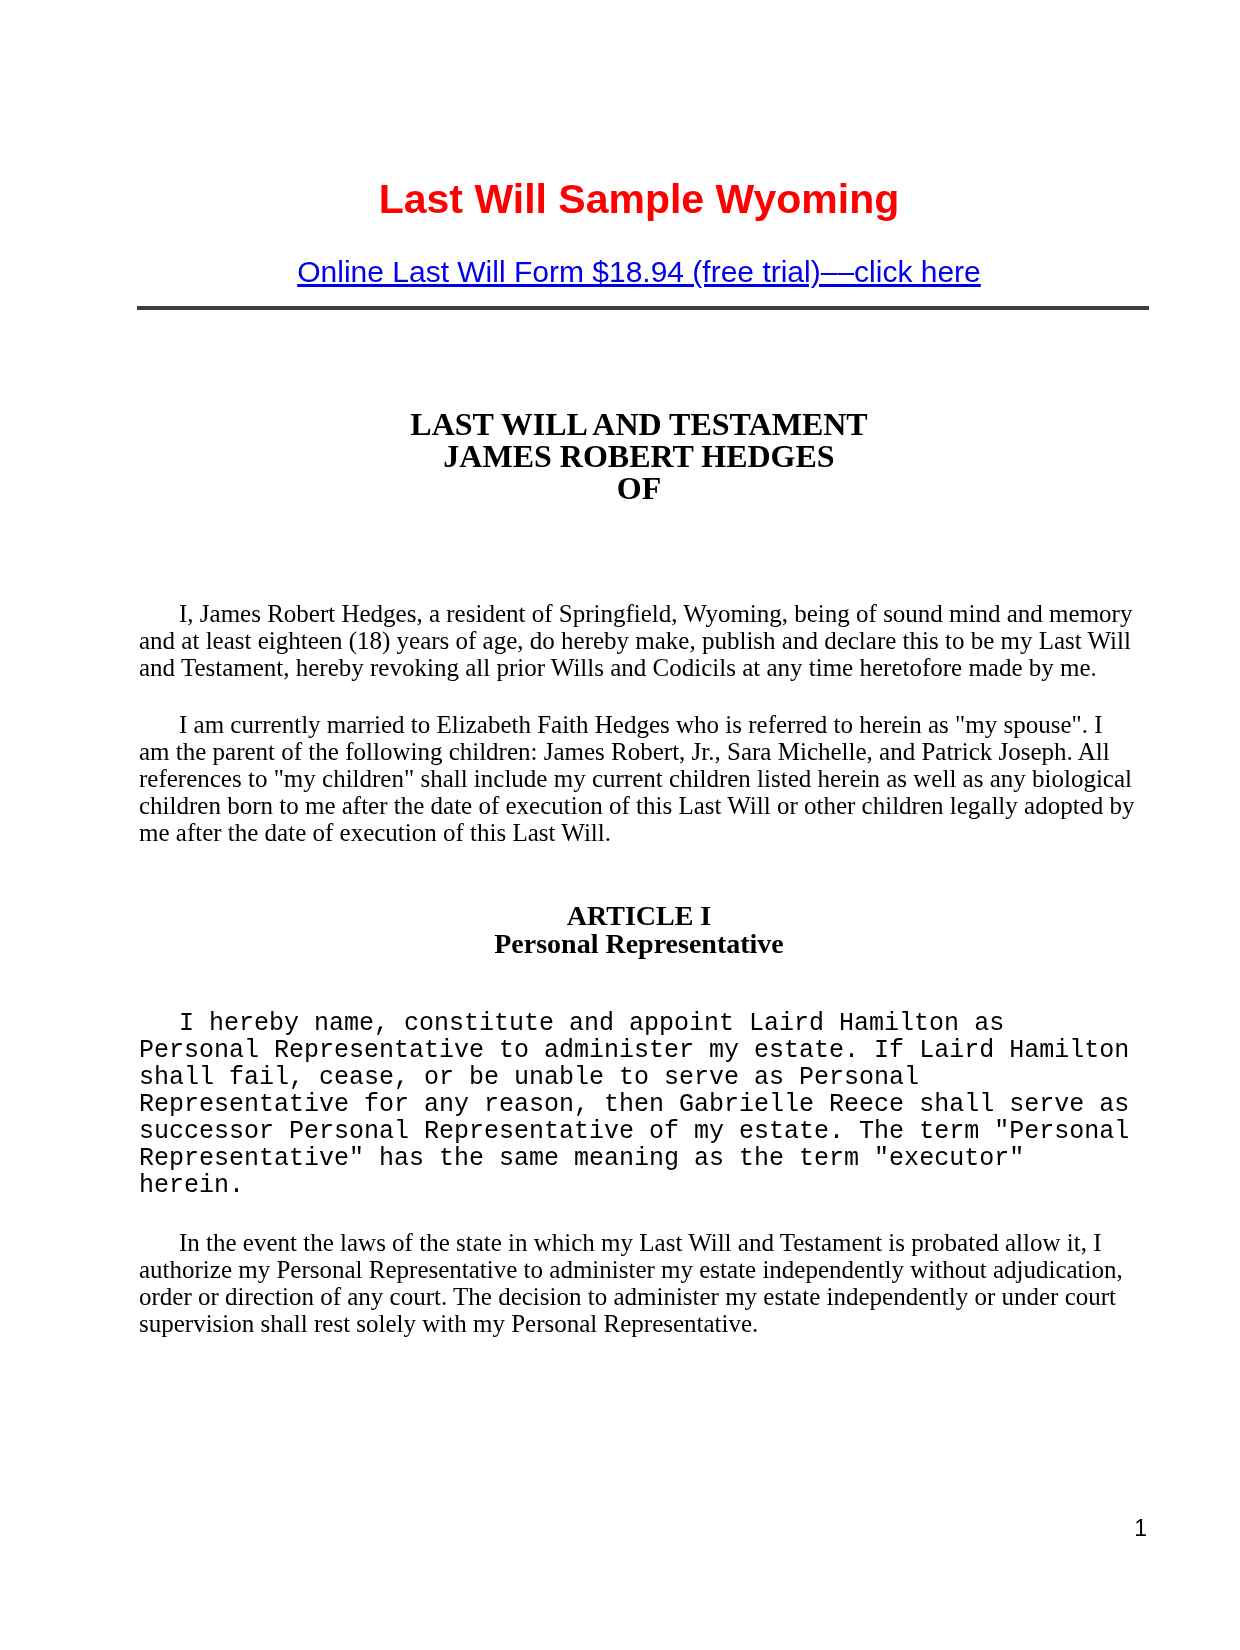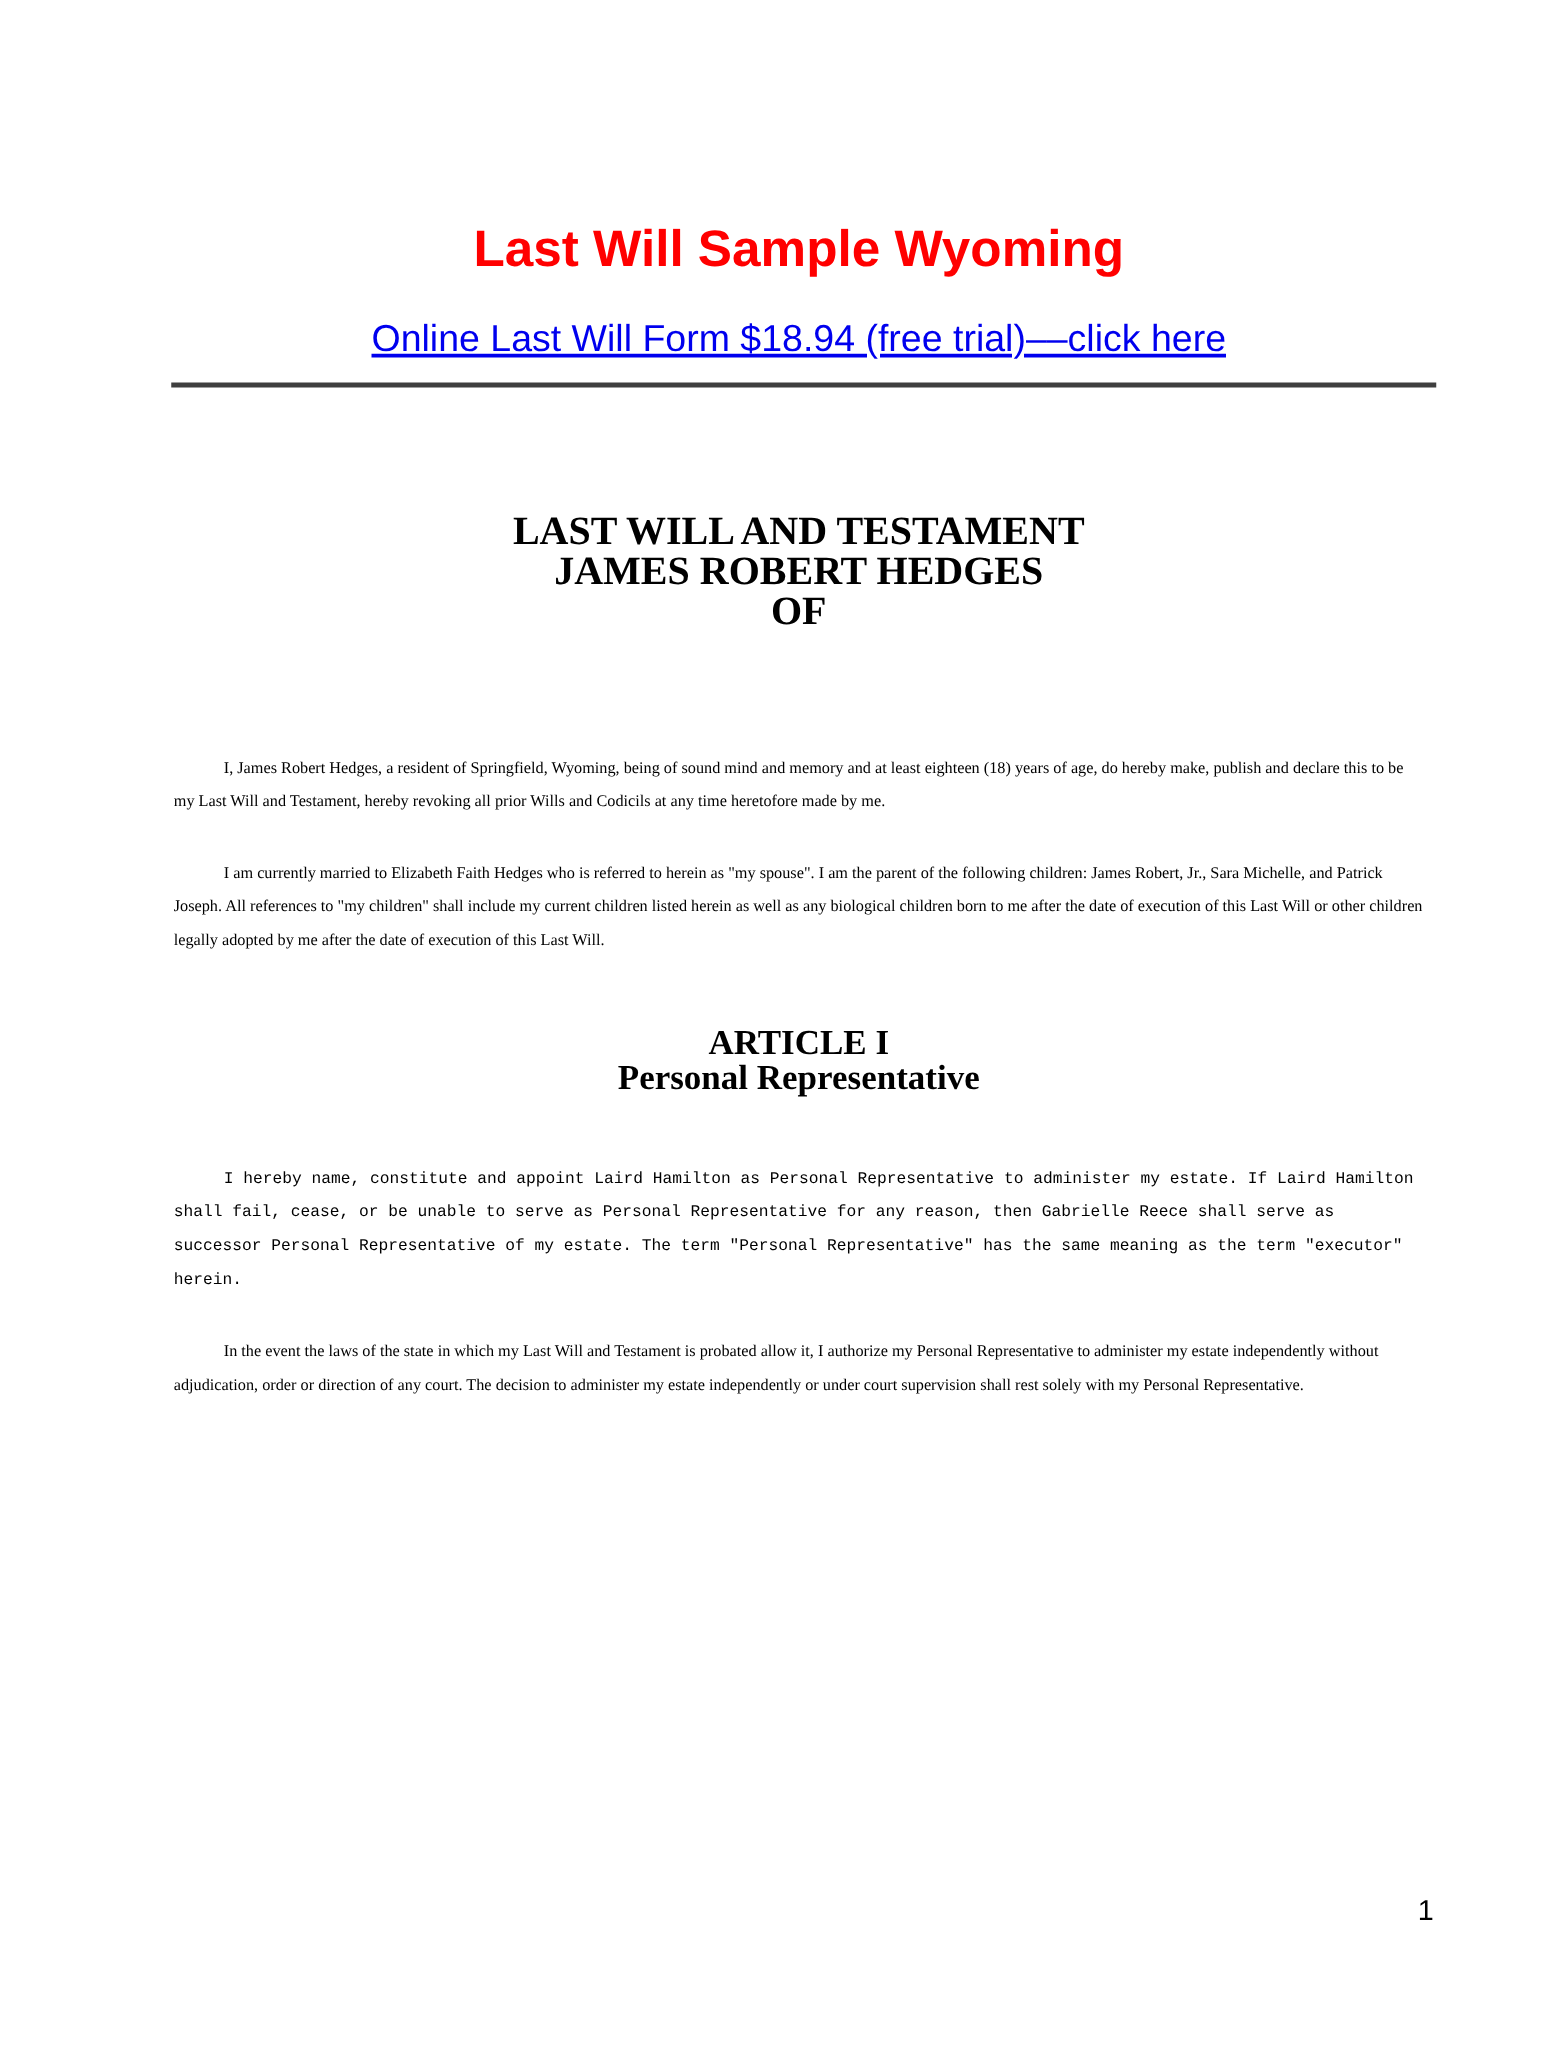--- a/index.html
+++ b/index.html
@@ -50,21 +50,21 @@
     margin-top: 98px;
     text-align: center;
     font-family: "Liberation Serif", serif;
     font-weight: bold;
     font-size: 32px;
     line-height: 32px;
   }
   .body-para {
     margin: 30px 0 0 0;
     font-family: "Liberation Serif", serif;
-    font-size: 13px;
+    font-size: 25px;
     line-height: 27px;
     text-indent: 40px;
     max-width: 1000px;
   }
   .body-para.first {
     margin-top: 96px;
   }
   .article-heading {
     margin-top: 56px;
     text-align: center;

